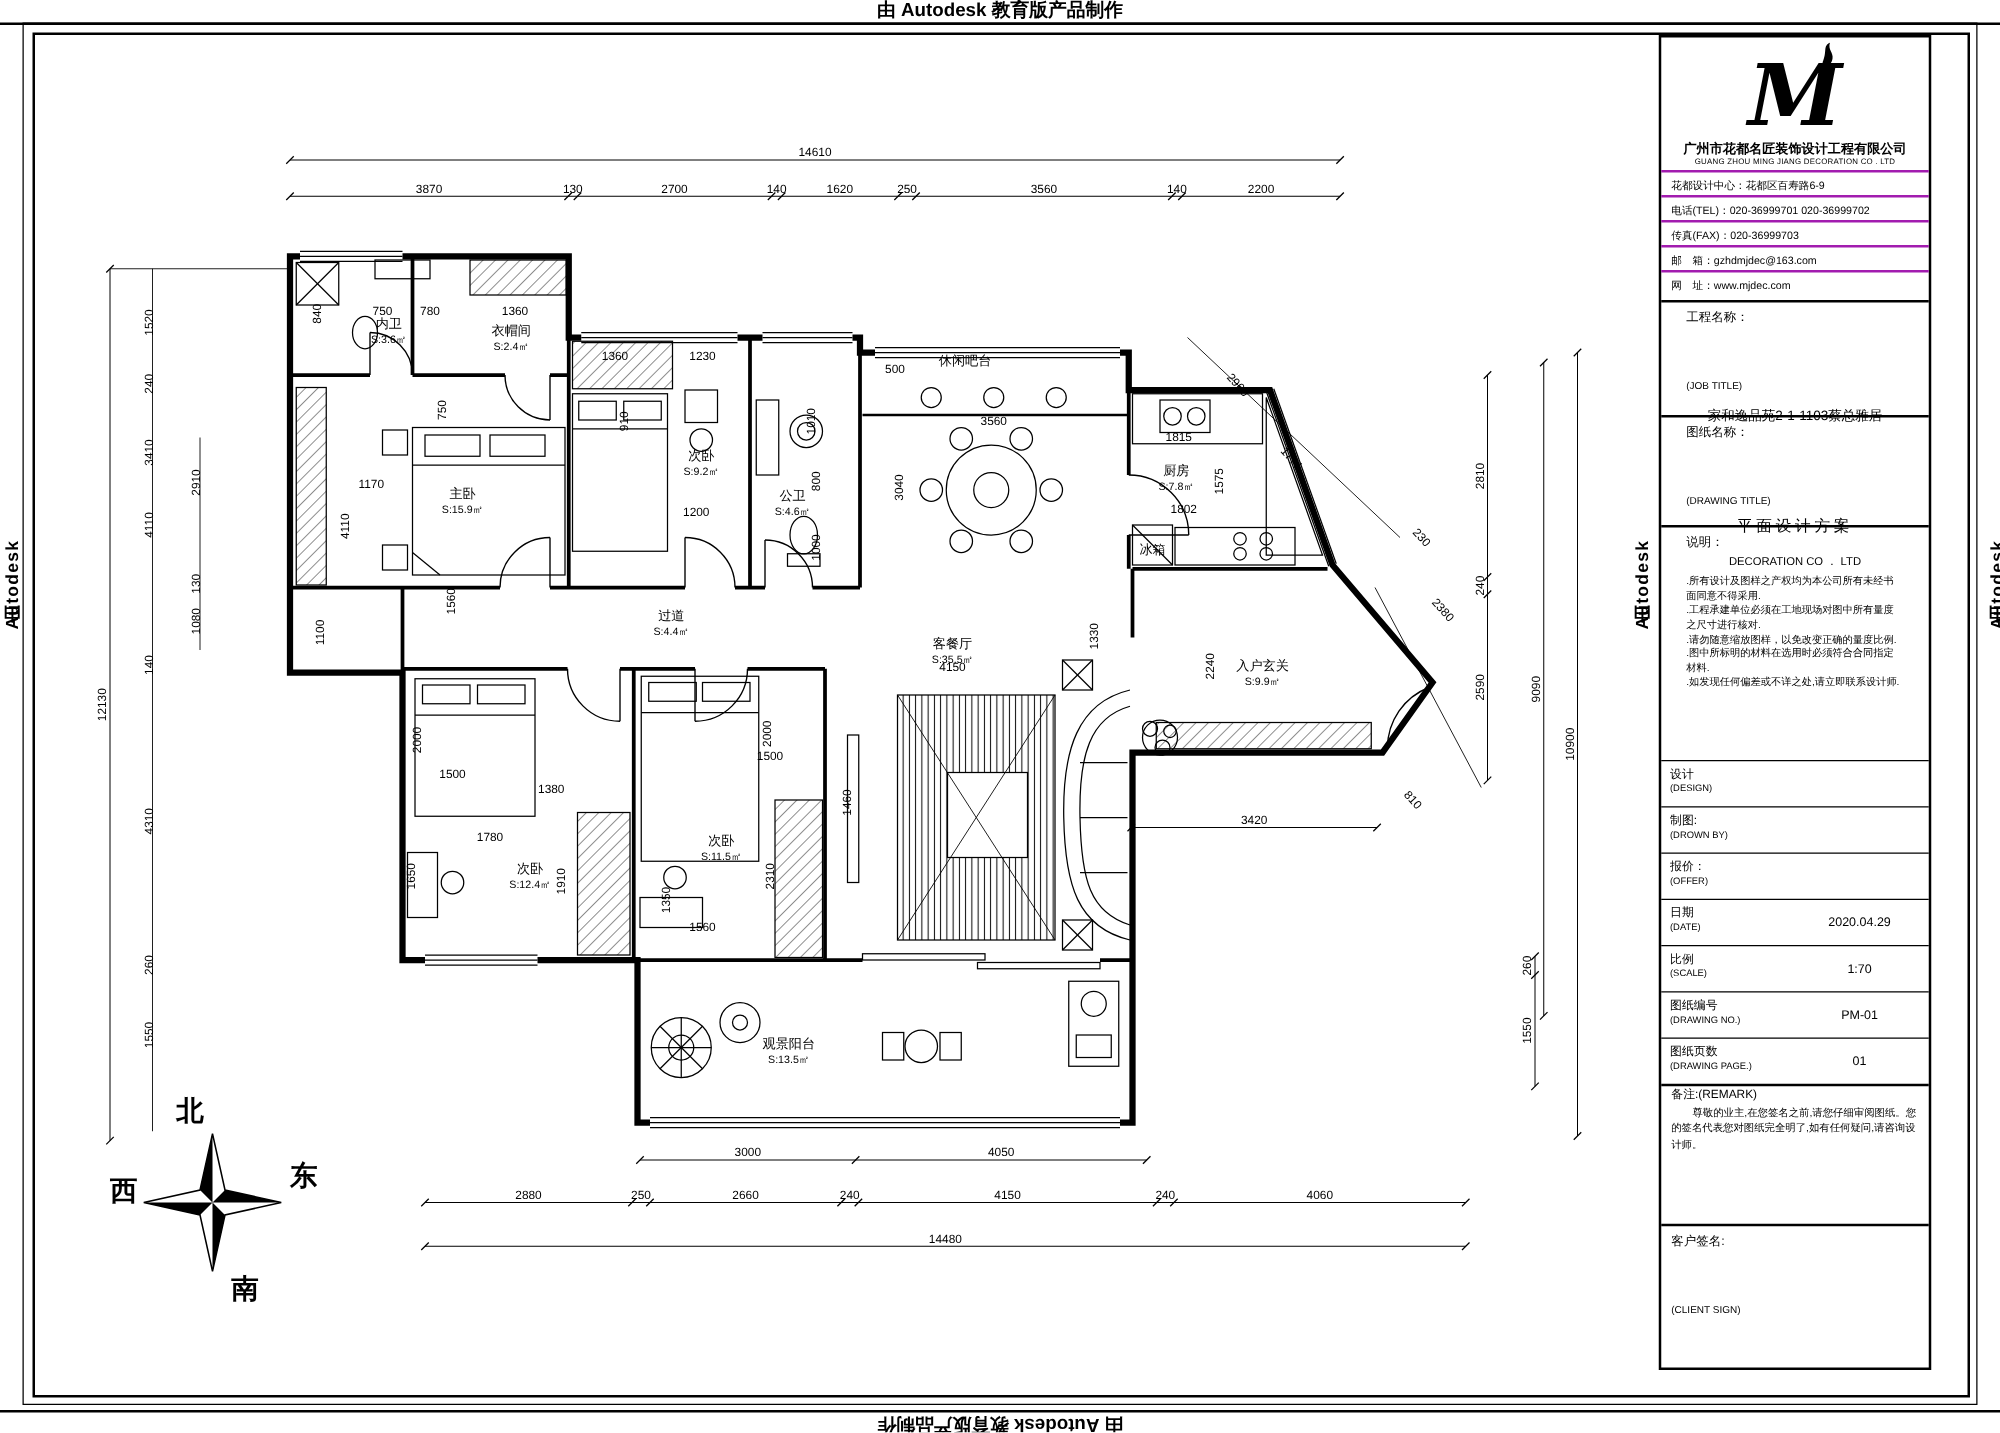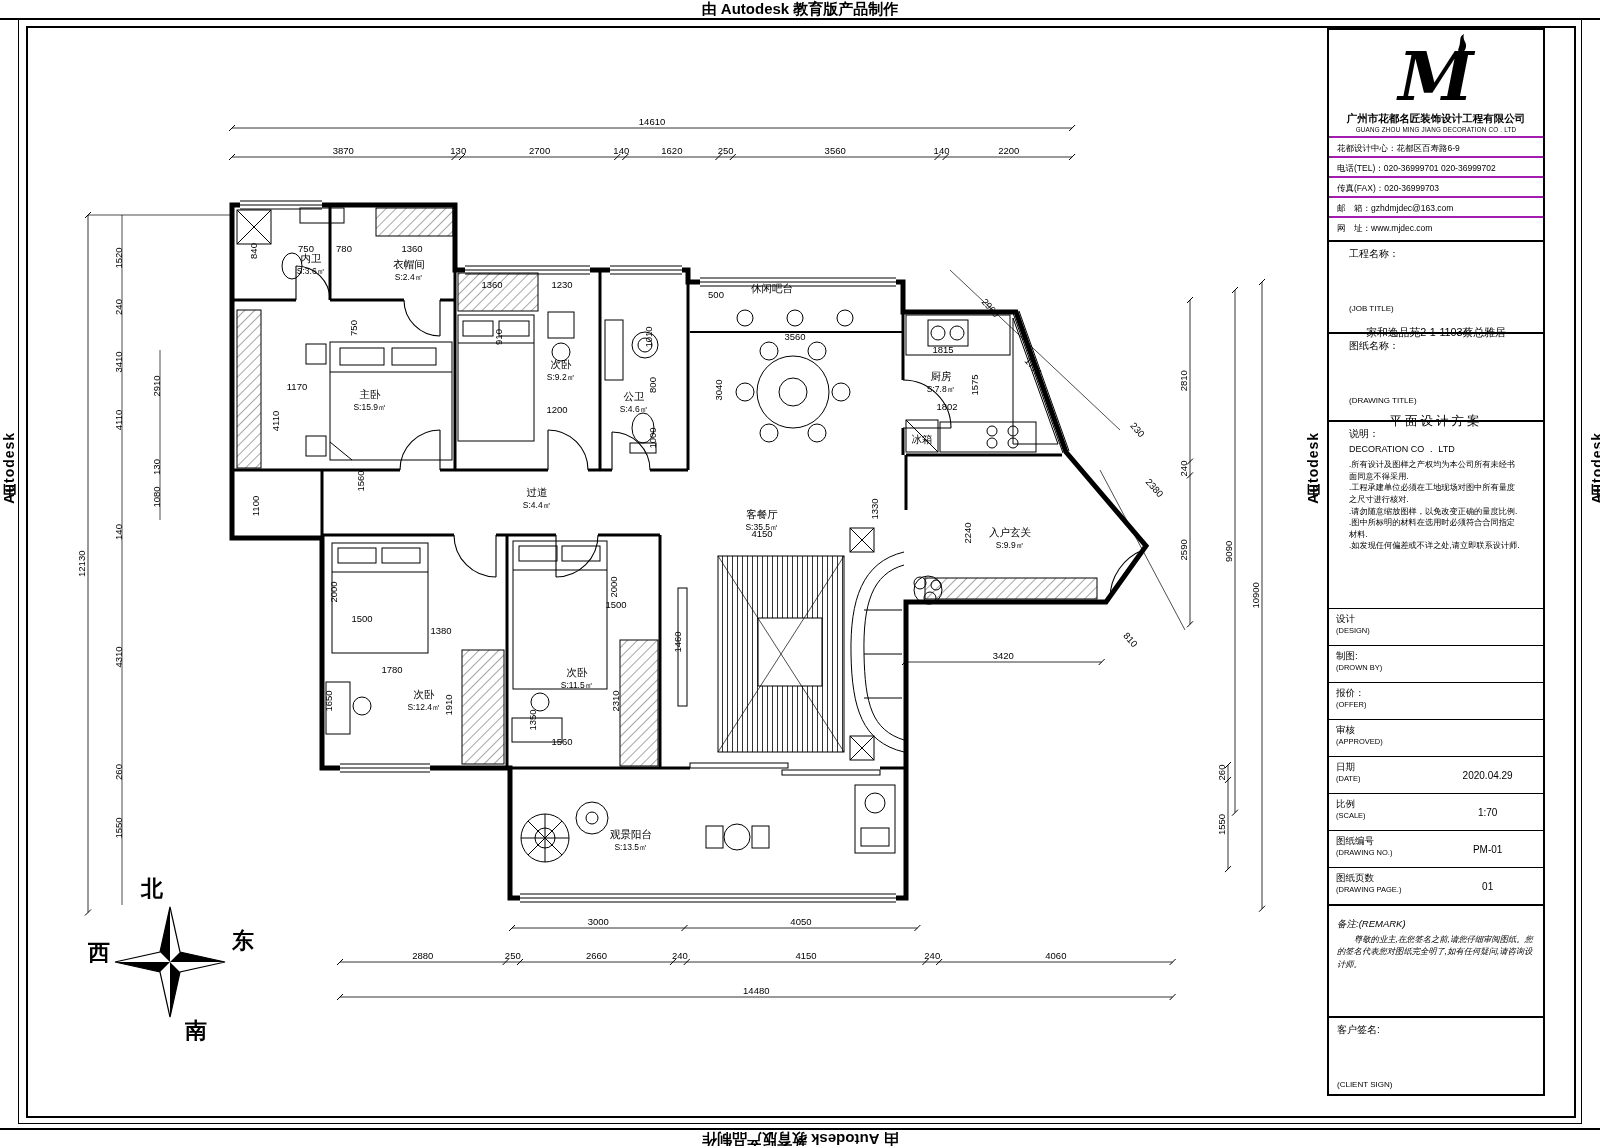--- a/index.html
+++ b/index.html
@@ -34,28 +34,28 @@
   .tb-contact{border-top:2px solid #a21caf;font-size:8.5px;line-height:20px;height:20px;
     padding:0 8px;box-sizing:border-box;white-space:nowrap;overflow:hidden;}
   .tb-sec{border-top:2px solid #000;box-sizing:border-box;padding:5px 20px;}
   .tb-sec-job{height:92px;}
   .tb-sec-draw{height:88px;}
   .tb-sec-notes{height:188px;}
   .tb-label{font-size:10px;}
   .tb-label-en{font-size:8px;margin-top:43px;}
   .tb-value-job{font-size:10.8px;text-align:center;margin-top:13px;}
   .tb-value-draw{font-size:12.5px;text-align:center;letter-spacing:3px;margin-top:8px;}
-  .tb-notes-co{font-size:9px;text-align:left;margin:2px 0 3px 0;}
+  .tb-notes-co{font-size:9px;text-align:center;margin:2px 0 3px 0;}
   .tb-note{font-size:8.2px;line-height:1.42;}
   .tb-row{border-top:1.5px solid #000;height:37px;box-sizing:border-box;display:flex;}
   .tb-row-lab{padding:4px 0 0 7px;width:45%;}
   .tb-row-lab .cn{font-size:9.5px;display:block;}
   .tb-row-lab .en{font-size:7.5px;display:block;}
   .tb-row-val{flex:1;align-self:center;text-align:center;font-size:10px;}
-  .tb-remark{border-top:2px solid #000;height:112px;box-sizing:border-box;padding:12px 8px;font-style:italic;}
+  .tb-remark{border-top:2px solid #000;height:112px;box-sizing:border-box;padding:0 8px;}
   .tb-remark-lab{font-size:9.5px;margin-bottom:2px;}
   .tb-remark-txt{font-size:8.3px;line-height:1.5;text-indent:17px;}
   .tb-client{border-top:2px solid #000;flex:1;box-sizing:border-box;padding:5px 8px;}
 </style>
 </head>
 <body>
 
 <div class="wm-top">由 Autodesk 教育版产品制作</div>
 <div class="wm-bottom"><span>由 Autodesk 教育版产品制作</span></div>
 <div class="wm-side wm-l"><span>由 Autodesk 教育版产品制作</span></div>
@@ -491,27 +491,20 @@
   </div>
   <div class="tb-row">
     <div class="tb-row-lab">
         <span class="cn">报价：</span>
         <span class="en">(OFFER)</span>
       </div>
     <div class="tb-row-val"></div>
   </div>
   <div class="tb-row">
     <div class="tb-row-lab">
-        <span class="cn">审核</span>
-        <span class="en">(APPROVED)</span>
-      </div>
-    <div class="tb-row-val"></div>
-  </div>
-  <div class="tb-row">
-    <div class="tb-row-lab">
         <span class="cn">日期</span>
         <span class="en">(DATE)</span>
       </div>
     <div class="tb-row-val">2020.04.29</div>
   </div>
   <div class="tb-row">
     <div class="tb-row-lab">
         <span class="cn">比例</span>
         <span class="en">(SCALE)</span>
       </div>

